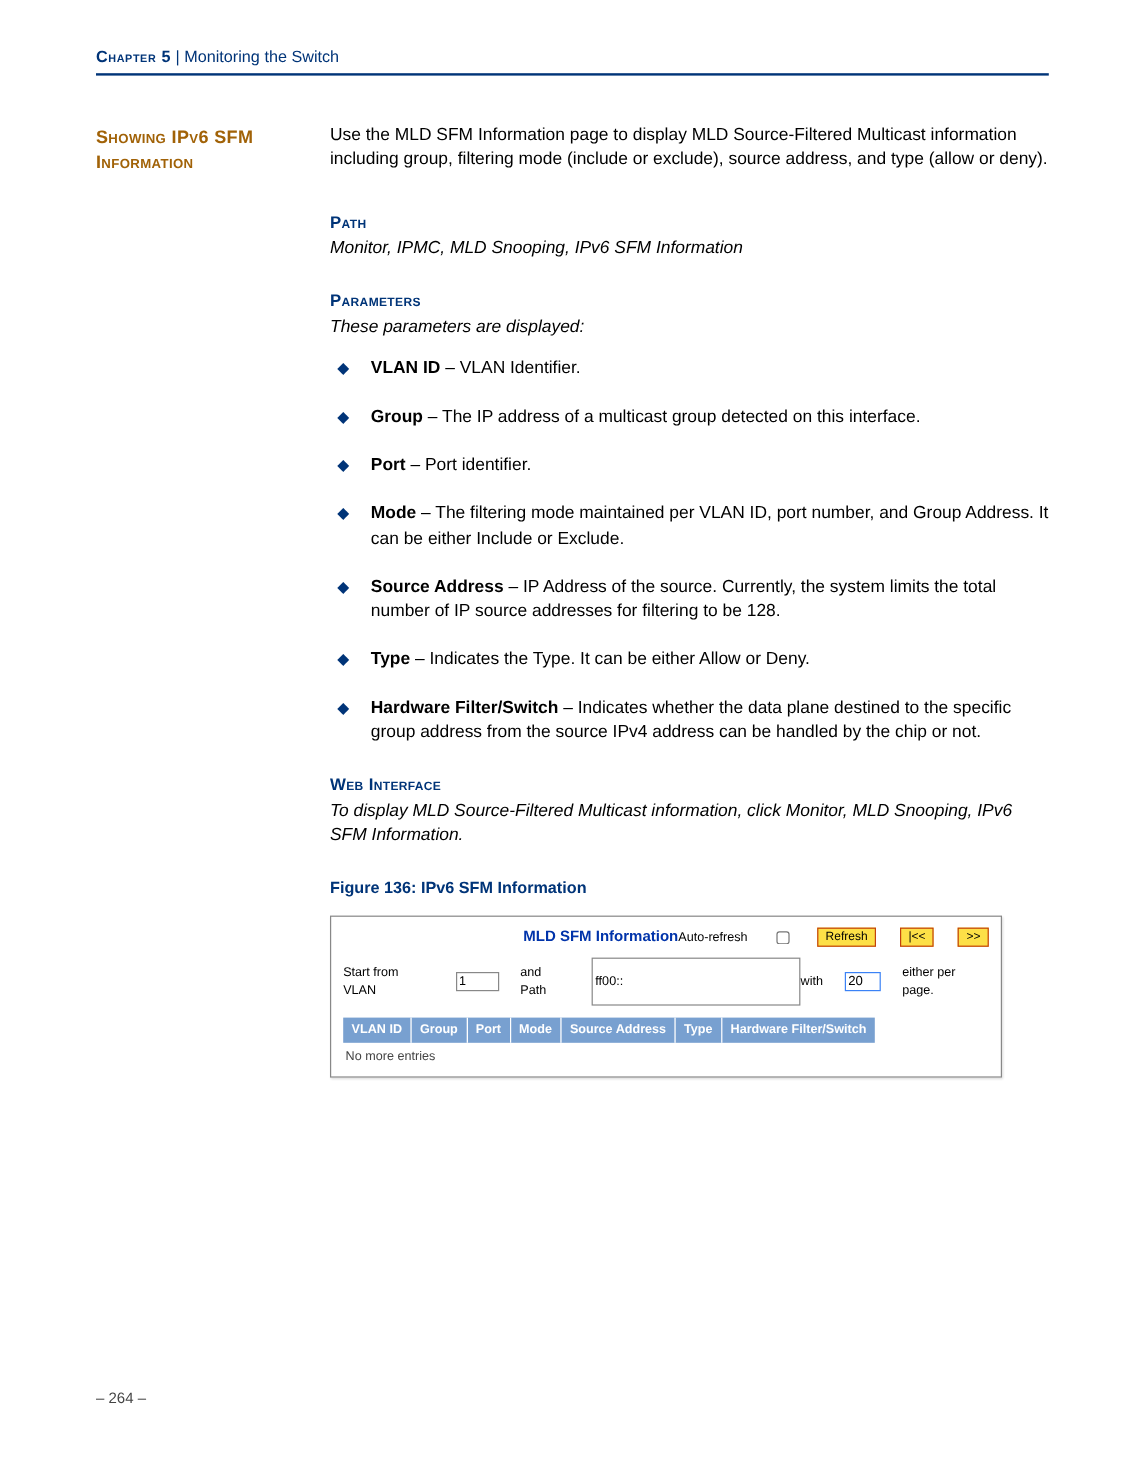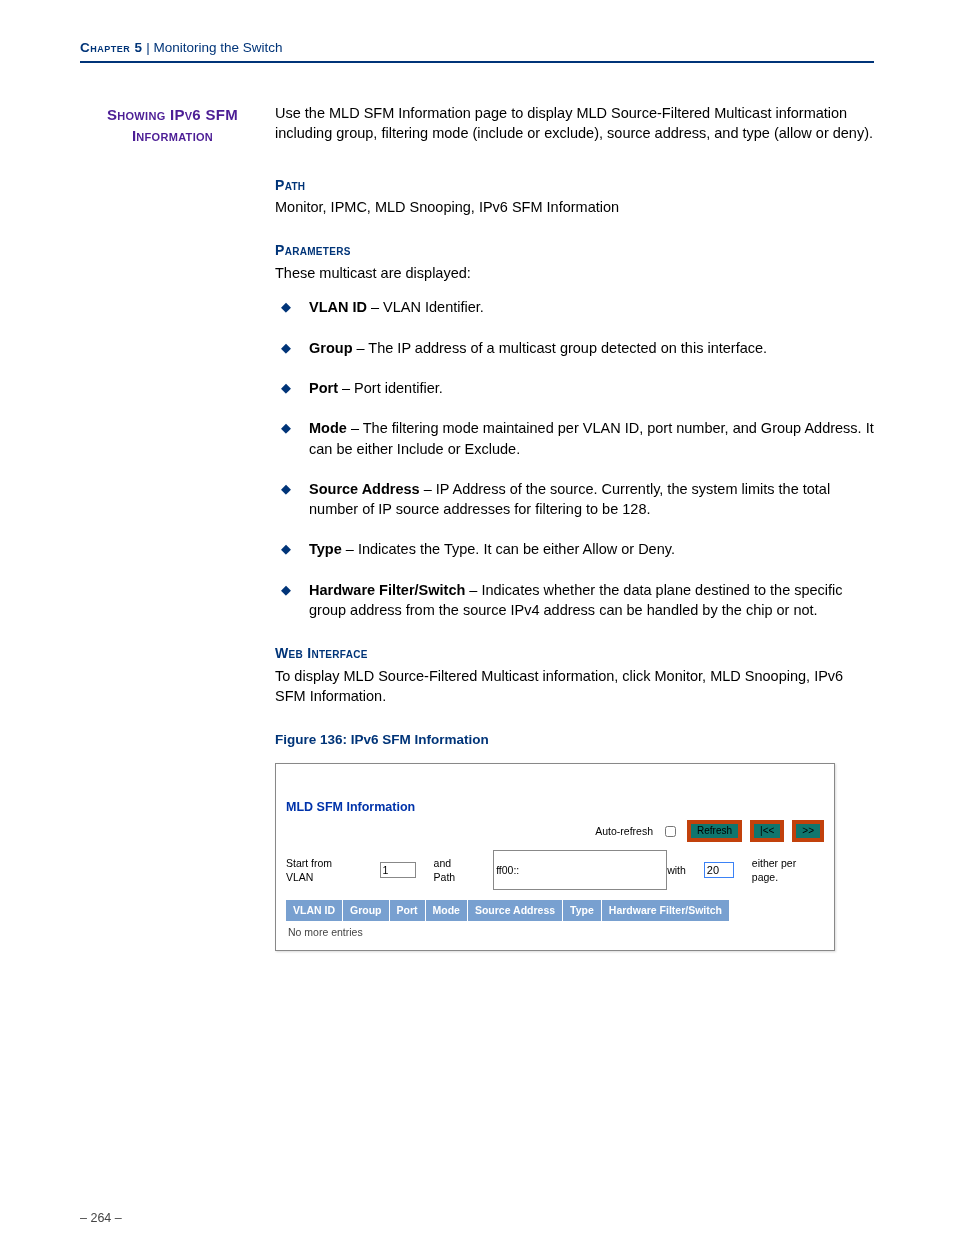--- a/index.html
+++ b/index.html
@@ -37,22 +37,22 @@
     margin: 6px 0 40px 0;
   }
   .content-row {
     display: flex;
     align-items: flex-start;
     gap: 10px;
   }
   .side-heading {
     width: 185px;
     flex-shrink: 0;
-    text-align: center;
-    color: #4c1d95;
+    text-align: left;
+    color: #a16207;
     font-weight: bold;
     font-variant: small-caps;
     font-size: 15px;
     line-height: 1.4;
     letter-spacing: 0.3px;
     padding-top: 1px;
   }
   .body-col {
     flex: 1;
     line-height: 1.4;
@@ -66,20 +66,21 @@
     font-variant: small-caps;
     font-size: 14px;
     letter-spacing: 0.3px;
     margin-bottom: 2px;
   }
   .subhead-block {
     margin-bottom: 24px;
   }
   .path-text, .param-intro, .web-text {
     margin: 0;
+    font-style: italic;
   }
   ul.params {
     list-style: none;
     padding: 0;
     margin: 14px 0 0 0;
   }
   ul.params > li {
     position: relative;
     padding-left: 34px;
     margin-bottom: 20px;
@@ -111,39 +112,38 @@
     font-family: Arial, sans-serif;
     font-size: 11px;
     color: #000;
     background: #fff;
     width: 560px;
     padding: 8px 10px 10px 10px;
     box-sizing: border-box;
   }
   .shot-top {
     display: flex;
-    justify-content: space-between;
+    justify-content: flex-end;
     align-items: center;
     margin-bottom: 8px;
   }
   .shot-title {
     color: #0033aa;
     font-weight: bold;
     font-size: 12.5px;
   }
   .shot-controls {
     display: flex;
     align-items: center;
-    gap: 8px;
-    font-size: 10.5px;
-    margin-top: 48px;
+    gap: 20px;
+    font-size: 10.5px;
   }
   .shot-btn {
-    background: #0f766e;
-    border: 4px solid #c2410c;
+    background: #fde047;
+    border: 1px solid #c2410c;
     font-size: 10px;
     padding: 1px 6px;
     cursor: pointer;
     line-height: 1.2;
   }
   .shot-cb {
     width: 11px;
     height: 11px;
     vertical-align: middle;
   }
@@ -227,21 +227,21 @@
     <div class="body-col">
       <p class="intro-para">Use the MLD SFM Information page to display MLD Source-Filtered Multicast information including group, filtering mode (include or exclude), source address, and type (allow or deny).</p>
 
       <div class="subhead-block">
         <div class="subhead">Path</div>
         <p class="path-text">Monitor, IPMC, MLD Snooping, IPv6 SFM Information</p>
       </div>
 
       <div class="subhead-block">
         <div class="subhead">Parameters</div>
-        <p class="param-intro">These multicast are displayed:</p>
+        <p class="param-intro">These parameters are displayed:</p>
 
         <ul class="params">
           <li>
             <span class="term">VLAN ID</span><span> – VLAN Identifier.</span>
           </li>
           <li>
             <span class="term">Group</span><span> – The IP address of a multicast group detected on this interface.</span>
           </li>
           <li>
             <span class="term">Port</span><span> – Port identifier.</span>

